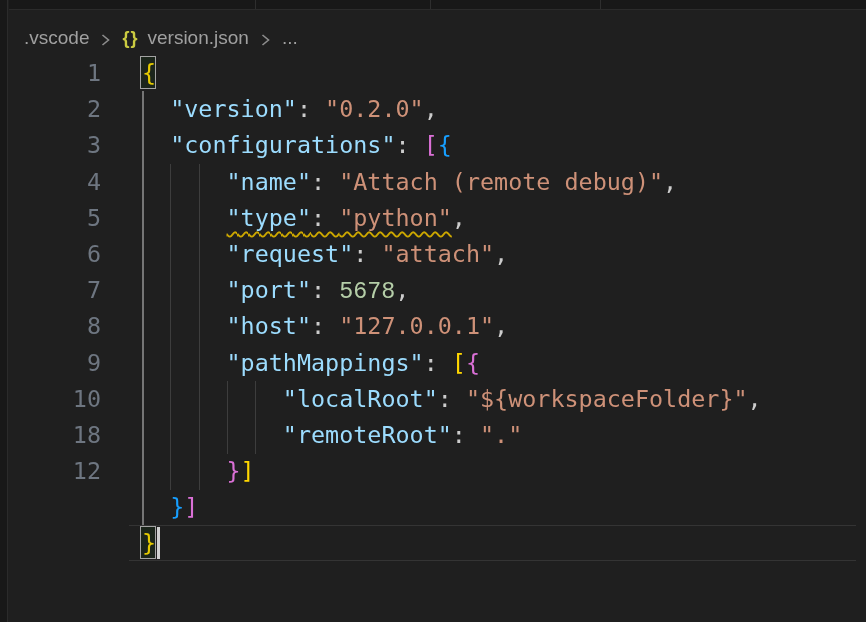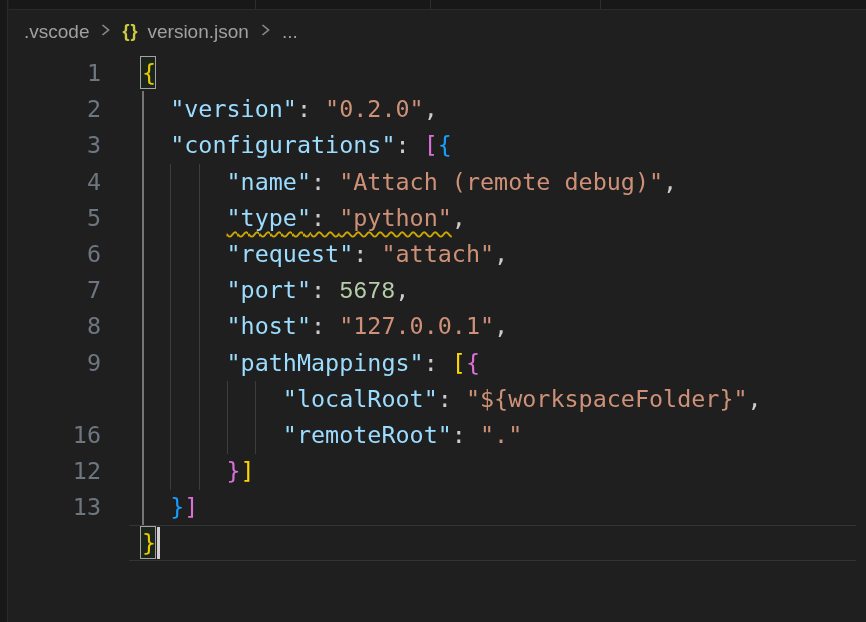--- a/index.html
+++ b/index.html
@@ -8,21 +8,21 @@
 
   
   .left-strip{position:absolute;left:0;top:0;width:8px;height:622px;background:#181818;
               border-right:1px solid #2b2b2b;box-sizing:border-box;}
   
   .tab-strip{position:absolute;left:9px;top:0;right:0;height:9px;background:#181818;
              border-bottom:1px solid #2b2b2b;}
   .tab-div{position:absolute;top:0;width:1px;height:9px;background:#2e2e2e;}
 
   
-  .breadcrumbs{position:absolute;left:24px;top:21px;height:28px;display:flex;align-items:flex-start;
+  .breadcrumbs{position:absolute;left:24px;top:21px;height:28px;display:flex;align-items:flex-end;
                gap:9px;font-size:19px;color:#a0a0a0;}
   .bc-item{white-space:nowrap;cursor:pointer;}
   .bc-sep{display:flex;align-items:center;margin:0 1px;}
   .bc-icon{color:#cbcb41;font-weight:bold;font-size:18px;letter-spacing:1px;white-space:nowrap;}
 
   
   .editor{position:absolute;left:9px;top:55px;width:857px;height:567px;}
   .line{position:relative;height:36.2px;}
   .gutter{position:absolute;left:0;top:0;width:92px;text-align:right;
           font-family:"DejaVu Sans Mono",monospace;font-size:23.4px;line-height:36.2px;
@@ -114,32 +114,32 @@
         </div>
         <div class="line">
           <div class="gutter">8</div>
           <div class="code"><span class="t-ws">      </span><span class="t-k">"host"</span><span class="t-p">: </span><span class="t-s">"127.0.0.1"</span><span class="t-p">,</span></div>
         </div>
         <div class="line">
           <div class="gutter">9</div>
           <div class="code"><span class="t-ws">      </span><span class="t-k">"pathMappings"</span><span class="t-p">: </span><span class="t-b1">[</span><span class="t-b2">{</span></div>
         </div>
         <div class="line">
+          <div class="gutter">10</div>
           <div class="code"><span class="t-ws">          </span><span class="t-k">"localRoot"</span><span class="t-p">: </span><span class="t-s">"${workspaceFolder}"</span><span class="t-p">,</span></div>
         </div>
         <div class="line">
-          <div class="gutter">16</div>
+          <div class="gutter">18</div>
           <div class="code"><span class="t-ws">          </span><span class="t-k">"remoteRoot"</span><span class="t-p">: </span><span class="t-s">"."</span></div>
         </div>
         <div class="line">
           <div class="gutter">12</div>
           <div class="code"><span class="t-ws">      </span><span class="t-b2">}</span><span class="t-b1">]</span></div>
         </div>
         <div class="line">
-          <div class="gutter">13</div>
           <div class="code"><span class="t-ws">  </span><span class="t-b3">}</span><span class="t-b2">]</span></div>
         </div>
         <div class="line active">
           <div class="cur-line"></div>
           <div class="code"><div class="match-box" style="left: -2px;"></div><span class="t-b1">}</span><div class="cursor" style="left: 14.6px;"></div></div>
         </div>
       </div>
   </div>
 
 </div>

